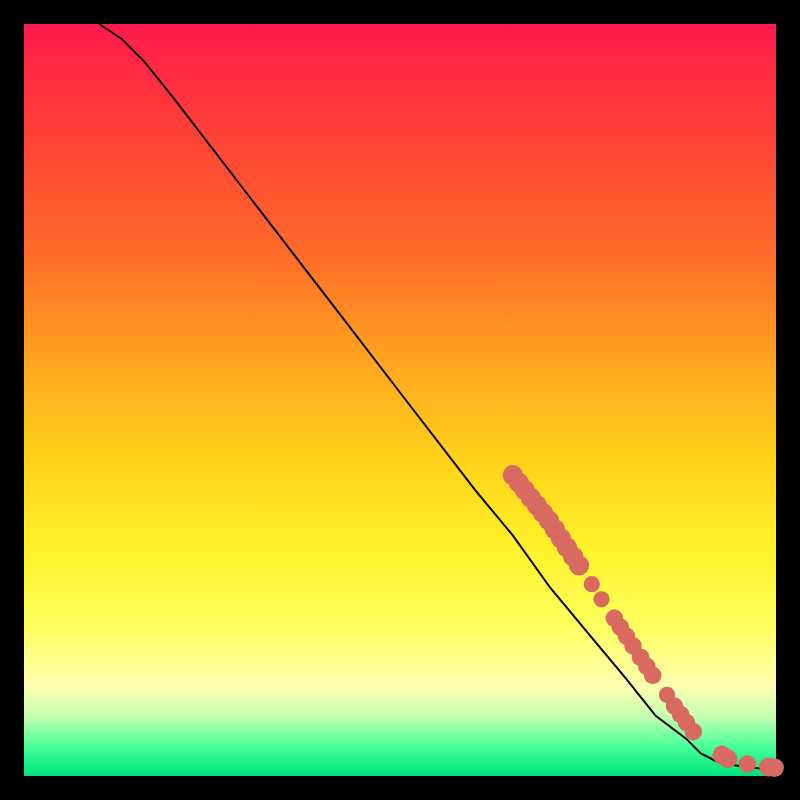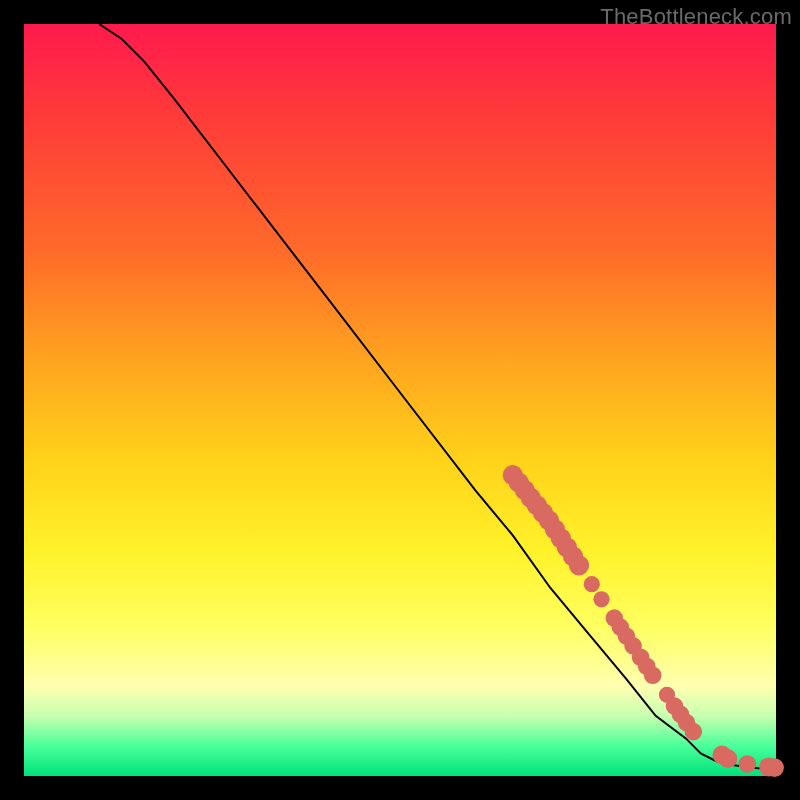--- a/index.html
+++ b/index.html
@@ -63,21 +63,20 @@
   }
   .dot {
     fill: #d86a61;
     stroke: none;
   }
 </style>
 </head>
 <body>
 
 <div class="stage">
-  <div class="watermark">TheBottleneck.com</div>
 
   <div class="plot">
     <svg class="curve" viewBox="0 0 752 752" preserveAspectRatio="none">
       <path id="curve-path" class="line" d="M75.2 0.0 L97.8 15.0 L120.3 37.6 L150.4 75.2 L225.6 173.0 L300.8 270.7 L376.0 368.5 L451.2 466.2 L488.8 511.4 L526.4 564.0 L564.0 609.1 L601.6 654.2 L631.7 691.8 L661.8 714.4 L676.8 729.4 L691.8 737.0 L706.9 740.7 L721.9 743.0 L737.0 744.5 L752.0 744.5" stroke="#000000"></path>
       <g id="marker-layer">
           <circle cx="488.8" cy="451.2" r="10.1" class="dot" fill="#d86a61"></circle>
           <circle cx="494.8" cy="458.7" r="10.1" class="dot" fill="#d86a61"></circle>
           <circle cx="500.8" cy="466.2" r="10.1" class="dot" fill="#d86a61"></circle>
           <circle cx="506.8" cy="473.8" r="10.1" class="dot" fill="#d86a61"></circle>
           <circle cx="512.9" cy="481.3" r="10.1" class="dot" fill="#d86a61"></circle>

